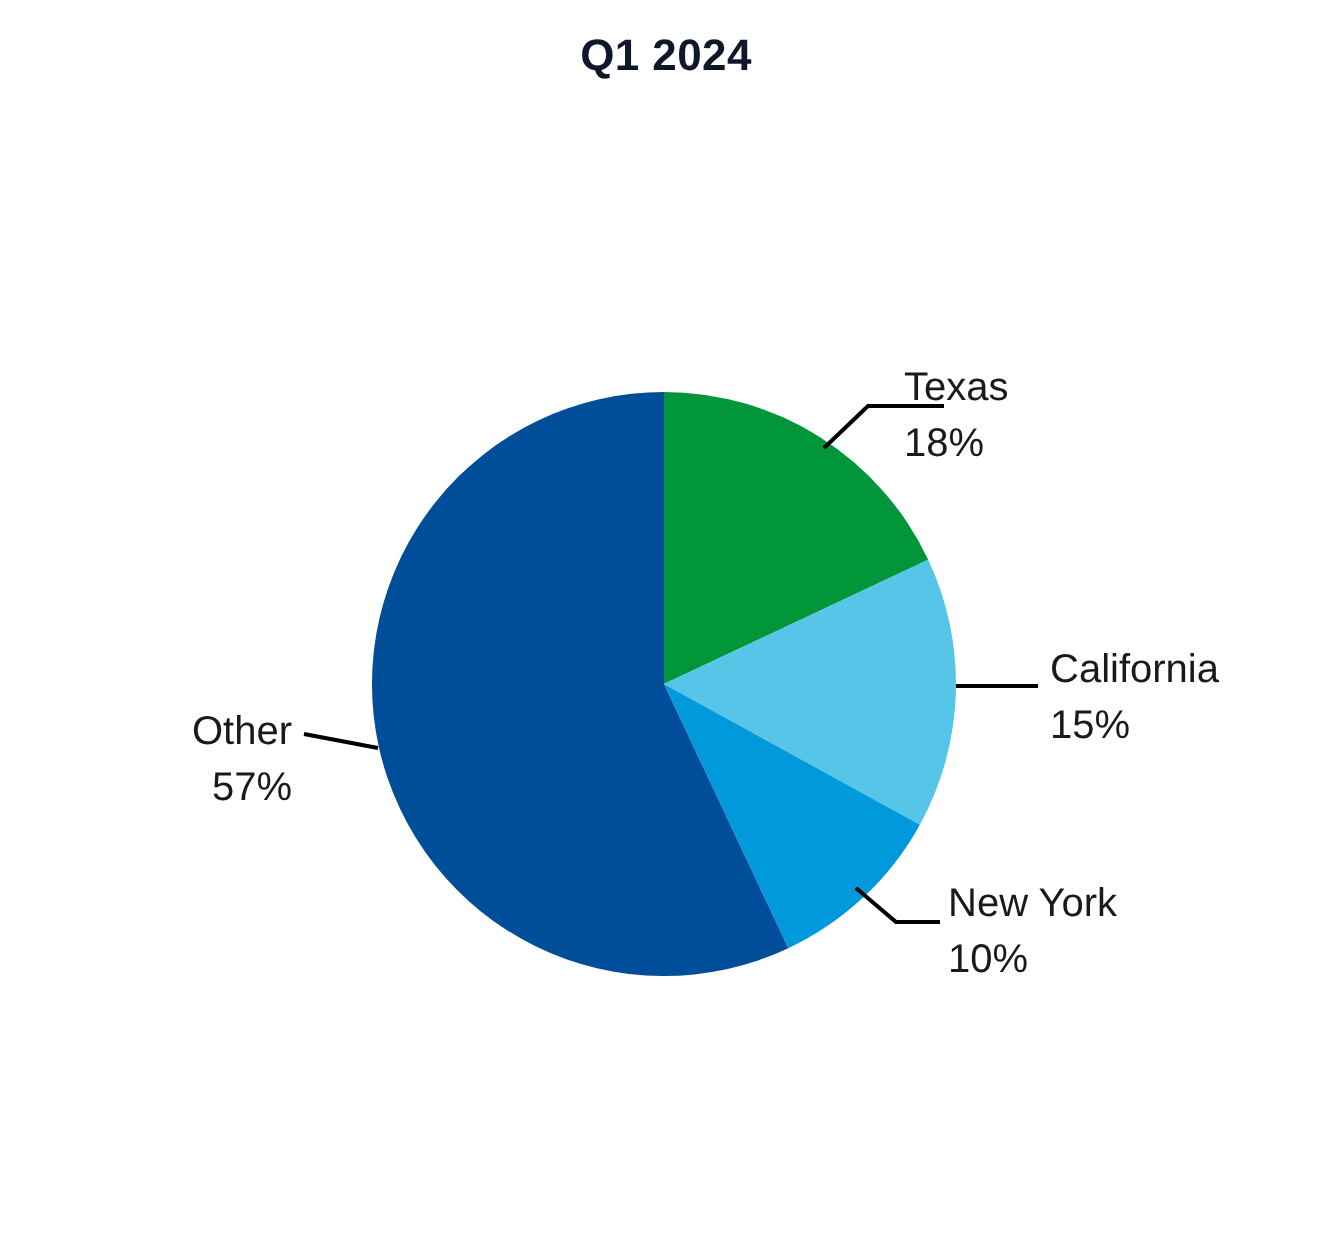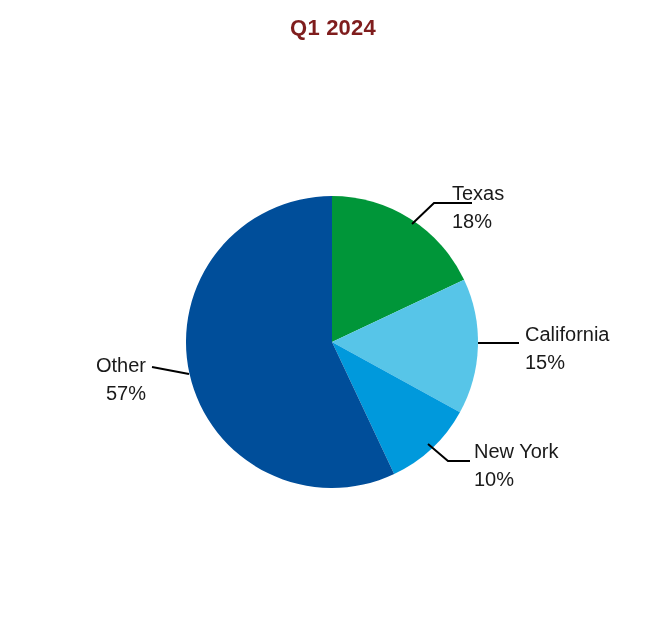--- a/index.html
+++ b/index.html
@@ -21,21 +21,21 @@
     height: 618px;
   }
   .chart-title {
     position: absolute;
     left: 0;
     top: 15px;
     width: 666px;
     text-align: center;
     font-size: 22px;
     font-weight: bold;
-    color: #7f1d1d;
+    color: #0f172a;
     letter-spacing: 0.2px;
     font-family: "Liberation Sans", sans-serif;
   }
   svg.pie-svg {
     position: absolute;
     left: 0; top: 0;
     width: 666px;
     height: 618px;
     display: block;
   }

